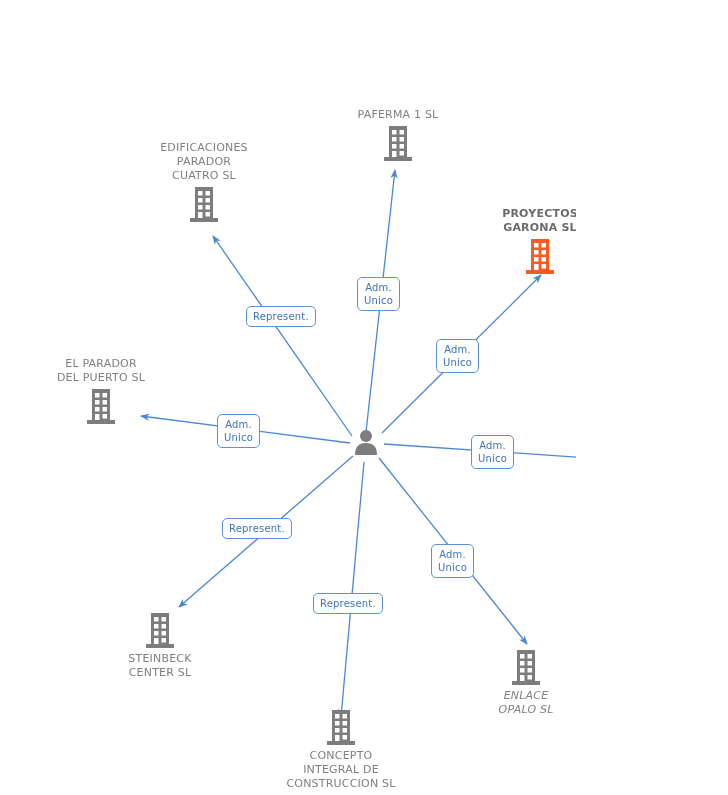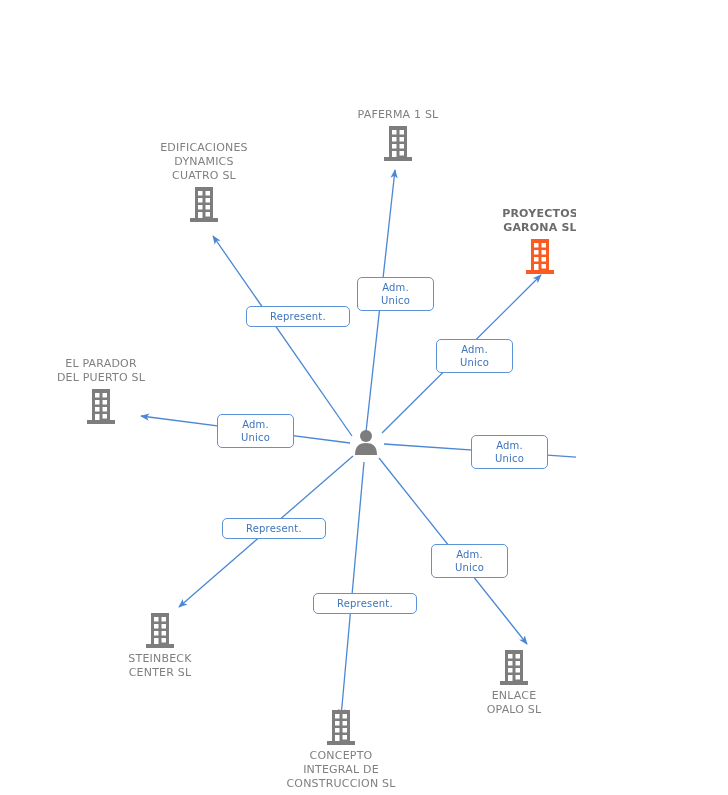--- a/index.html
+++ b/index.html
@@ -64,21 +64,21 @@
   .edge-label {
     position: absolute;
     box-sizing: border-box;
     background: #ffffff;
     border: 1px solid #5b93d8;
     border-radius: 5px;
     color: #3d74bd;
     font-size: 10px;
     line-height: 13px;
     text-align: center;
-    padding: 3px 23px;
+    padding: 3px 6px;
     white-space: pre-line;
     letter-spacing: 0.2px;
   }
 
   
   #watermark {
     position: absolute;
     right: 10px;
     bottom: 8px;
     font-family: "DejaVu Serif", "Liberation Serif", serif;
@@ -130,21 +130,21 @@
         <rect x="8" y="18" width="4.5" height="4.5"></rect>
           <rect x="15.5" y="18" width="4.5" height="4.5"></rect>
         <rect x="8" y="25" width="4.5" height="6"></rect>  
           <rect x="15.5" y="25" width="4.5" height="4.5"></rect>
       </g>
     </svg>
   </div>
 
   <div class="node label-above" style="left:204px; top:97px;">
     <div class="node-label">EDIFICACIONES
-DYNAMICS
+PARADOR
 CUATRO SL</div>
     <svg class="node-icon" width="28" height="35" viewBox="0 0 28 35">
       <rect x="5" y="0" width="18" height="31" fill="#7d7d7d"></rect>
       <rect x="0" y="31" width="28" height="4" fill="#7d7d7d"></rect>
       <g fill="#ffffff">
         <rect x="8" y="4" width="4.5" height="4.5"></rect>
           <rect x="15.5" y="4" width="4.5" height="4.5"></rect>
         <rect x="8" y="11" width="4.5" height="4.5"></rect>
           <rect x="15.5" y="11" width="4.5" height="4.5"></rect>
         <rect x="8" y="18" width="4.5" height="4.5"></rect>
@@ -222,21 +222,21 @@
         <rect x="8" y="18" width="4.5" height="4.5"></rect>
           <rect x="15.5" y="18" width="4.5" height="4.5"></rect>
         <rect x="8" y="25" width="4.5" height="6"></rect>  
           <rect x="15.5" y="25" width="4.5" height="4.5"></rect>
       </g>
     </svg>
     <div class="node-label">STEINBECK
 CENTER SL</div>
   </div>
 
-  <div class="node label-below" style="left:514px; top:606px;">
+  <div class="node label-below" style="left:526px; top:606px;font-style:italic;">
     <svg class="node-icon" width="28" height="35" viewBox="0 0 28 35">
       <rect x="5" y="0" width="18" height="31" fill="#7d7d7d"></rect>
       <rect x="0" y="31" width="28" height="4" fill="#7d7d7d"></rect>
       <g fill="#ffffff">
         <rect x="8" y="4" width="4.5" height="4.5"></rect>
           <rect x="15.5" y="4" width="4.5" height="4.5"></rect>
         <rect x="8" y="11" width="4.5" height="4.5"></rect>
           <rect x="15.5" y="11" width="4.5" height="4.5"></rect>
         <rect x="8" y="18" width="4.5" height="4.5"></rect>
           <rect x="15.5" y="18" width="4.5" height="4.5"></rect>

